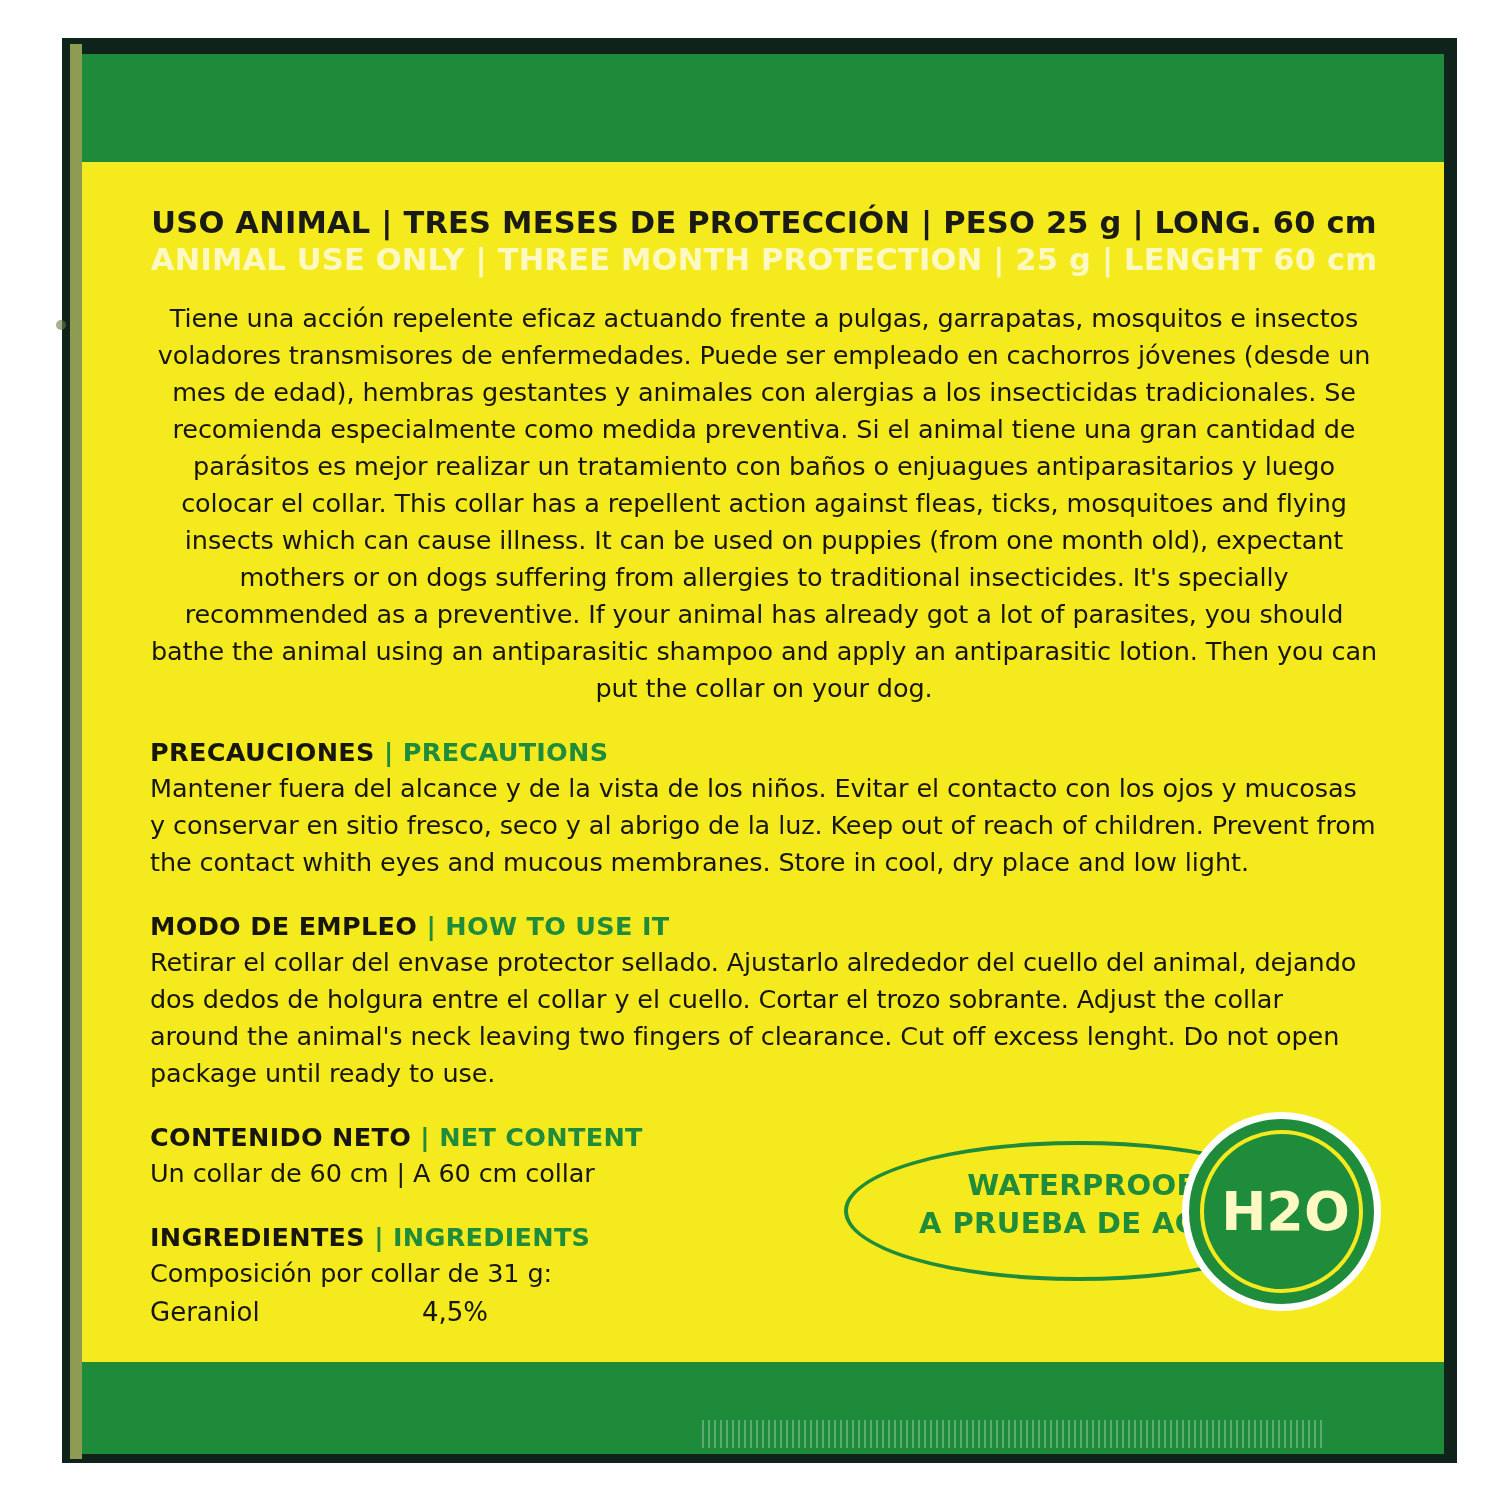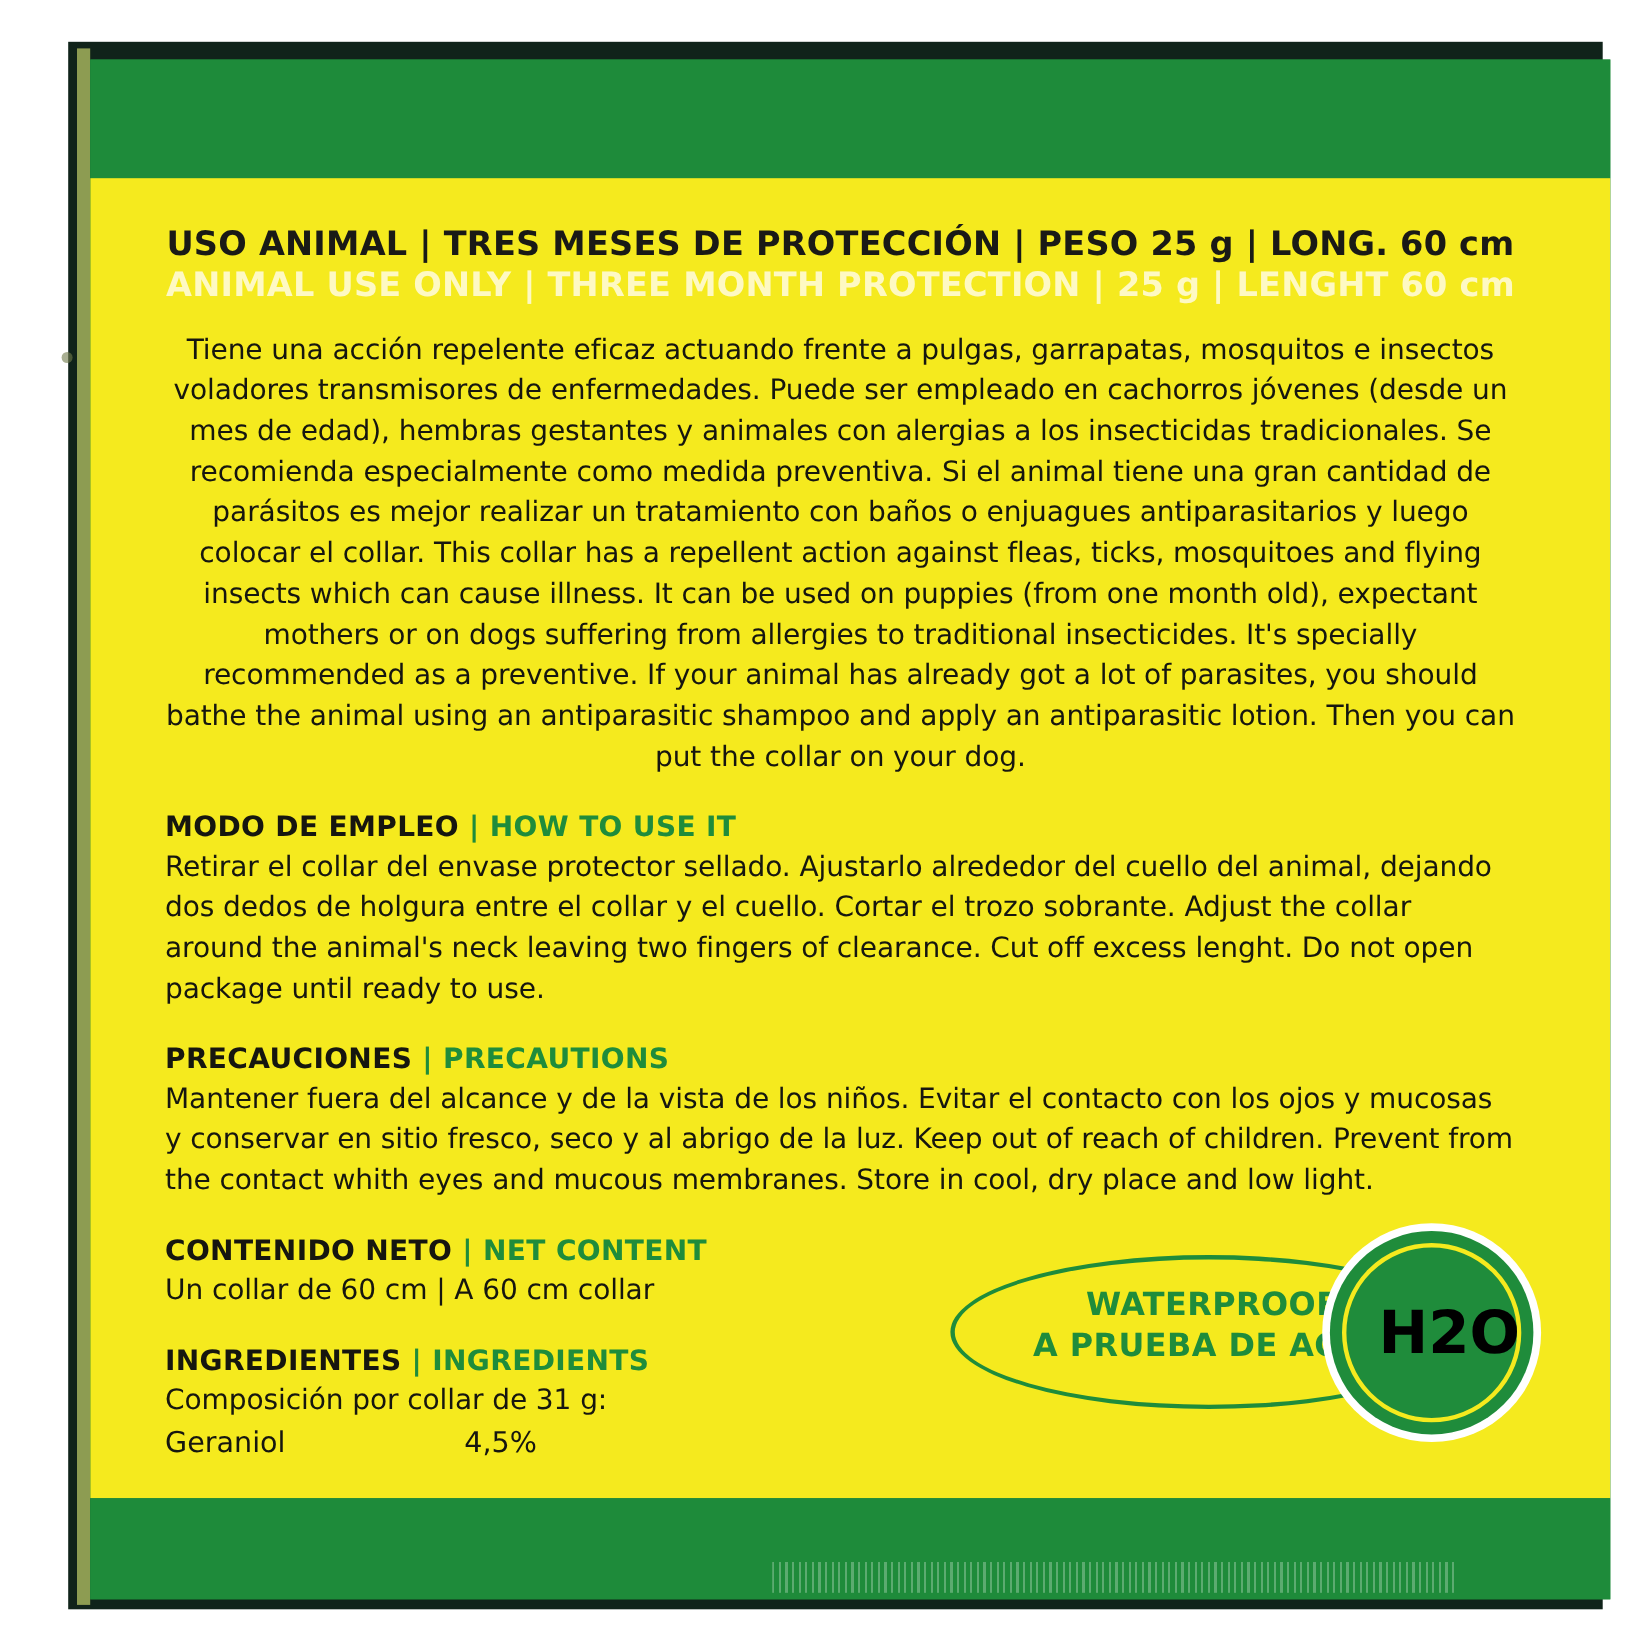--- a/index.html
+++ b/index.html
@@ -36,21 +36,20 @@
     background: #8d9c52;
   }
   
   .box {
     position: absolute;
     left: 82px; top: 54px;
     width: 1362px;
     height: 1400px;
     background: #1f8c3b;
     overflow: hidden;
-    padding-left: 20px;
   }
   .band-top {
     position: absolute;
     left: 0; top: 0;
     width: 100%;
     height: 108px;
     background: #1e8b3a;
   }
   .band-bottom {
     position: absolute;
@@ -169,26 +168,26 @@
   .wp-circle-inner {
     position: absolute;
     left: 11px; top: 11px;
     width: 163px; height: 163px;
     border-radius: 50%;
     border: 4px solid #f5ea1e;
     box-sizing: border-box;
   }
   .wp-h2o {
     position: absolute;
-    left: 16px; top: 0;
+    left: 4px; top: 0;
     width: 185px; height: 185px;
     display: flex;
     align-items: center;
     justify-content: center;
-    color: #000000;
+    color: #fef9c3;
     font-weight: bold;
     font-size: 54px;
     letter-spacing: 0px;
   }
   
   .bottom-strip {
     position: absolute;
     left: 620px;
     bottom: 6px;
     width: 620px;
@@ -228,30 +227,30 @@
 
       <div class="headline">
         <div class="hl-line hl-es">USO ANIMAL  |  TRES MESES DE PROTECCIÓN  |  PESO 25 g  |  LONG. 60 cm</div>
         <div class="hl-line hl-en">ANIMAL USE ONLY  |  THREE MONTH PROTECTION  |  25 g  |  LENGHT 60 cm</div>
       </div>
 
       <div class="para">Tiene una acción repelente eficaz actuando frente a pulgas, garrapatas, mosquitos e insectos voladores transmisores de enfermedades. Puede ser empleado en cachorros jóvenes (desde un mes de edad), hembras gestantes y animales con alergias a los insecticidas tradicionales. Se recomienda especialmente como medida preventiva. Si el animal tiene una gran cantidad de parásitos es mejor realizar un tratamiento con baños o enjuagues antiparasitarios y luego colocar el collar. This collar has a repellent action against fleas, ticks, mosquitoes and flying insects which can cause illness. It can be used on puppies (from one month old), expectant mothers or on dogs suffering from allergies to traditional insecticides. It's specially recommended as a preventive. If your animal has already got a lot of parasites, you should bathe the animal using an antiparasitic shampoo and apply an antiparasitic lotion. Then you can put the collar on your dog.</div>
 
       <div class="section">
         <div class="sec-head">
+          <span class="es">PRECAUCIONES</span><span class="sep"> | </span><span class="en">PRECAUTIONS</span>
+        </div>
+        <div class="sec-body">Mantener fuera del alcance y de la vista de los niños. Evitar el contacto con los ojos y mucosas y conservar en sitio fresco, seco y al abrigo de la luz. Keep out of reach of children. Prevent from the contact whith eyes and mucous membranes. Store in cool, dry place and low light.</div>
+      </div>
+
+      <div class="section">
+        <div class="sec-head">
           <span class="es">MODO DE EMPLEO</span><span class="sep"> | </span><span class="en">HOW TO USE IT</span>
         </div>
         <div class="sec-body">Retirar el collar del envase protector sellado. Ajustarlo alrededor del cuello del animal, dejando dos dedos de holgura entre el collar y el cuello. Cortar el trozo sobrante. Adjust the collar around the animal's neck leaving two fingers of clearance. Cut off excess lenght. Do not open package until ready to use.</div>
-      </div>
-
-      <div class="section">
-        <div class="sec-head">
-          <span class="es">PRECAUCIONES</span><span class="sep"> | </span><span class="en">PRECAUTIONS</span>
-        </div>
-        <div class="sec-body">Mantener fuera del alcance y de la vista de los niños. Evitar el contacto con los ojos y mucosas y conservar en sitio fresco, seco y al abrigo de la luz. Keep out of reach of children. Prevent from the contact whith eyes and mucous membranes. Store in cool, dry place and low light.</div>
       </div>
 
       <div class="section">
         <div class="sec-head">
           <span class="es">CONTENIDO NETO</span><span class="sep"> | </span><span class="en">NET CONTENT</span>
         </div>
         <div class="sec-body">Un collar de 60 cm | A 60 cm collar</div>
       </div>
 
       <div class="section">

